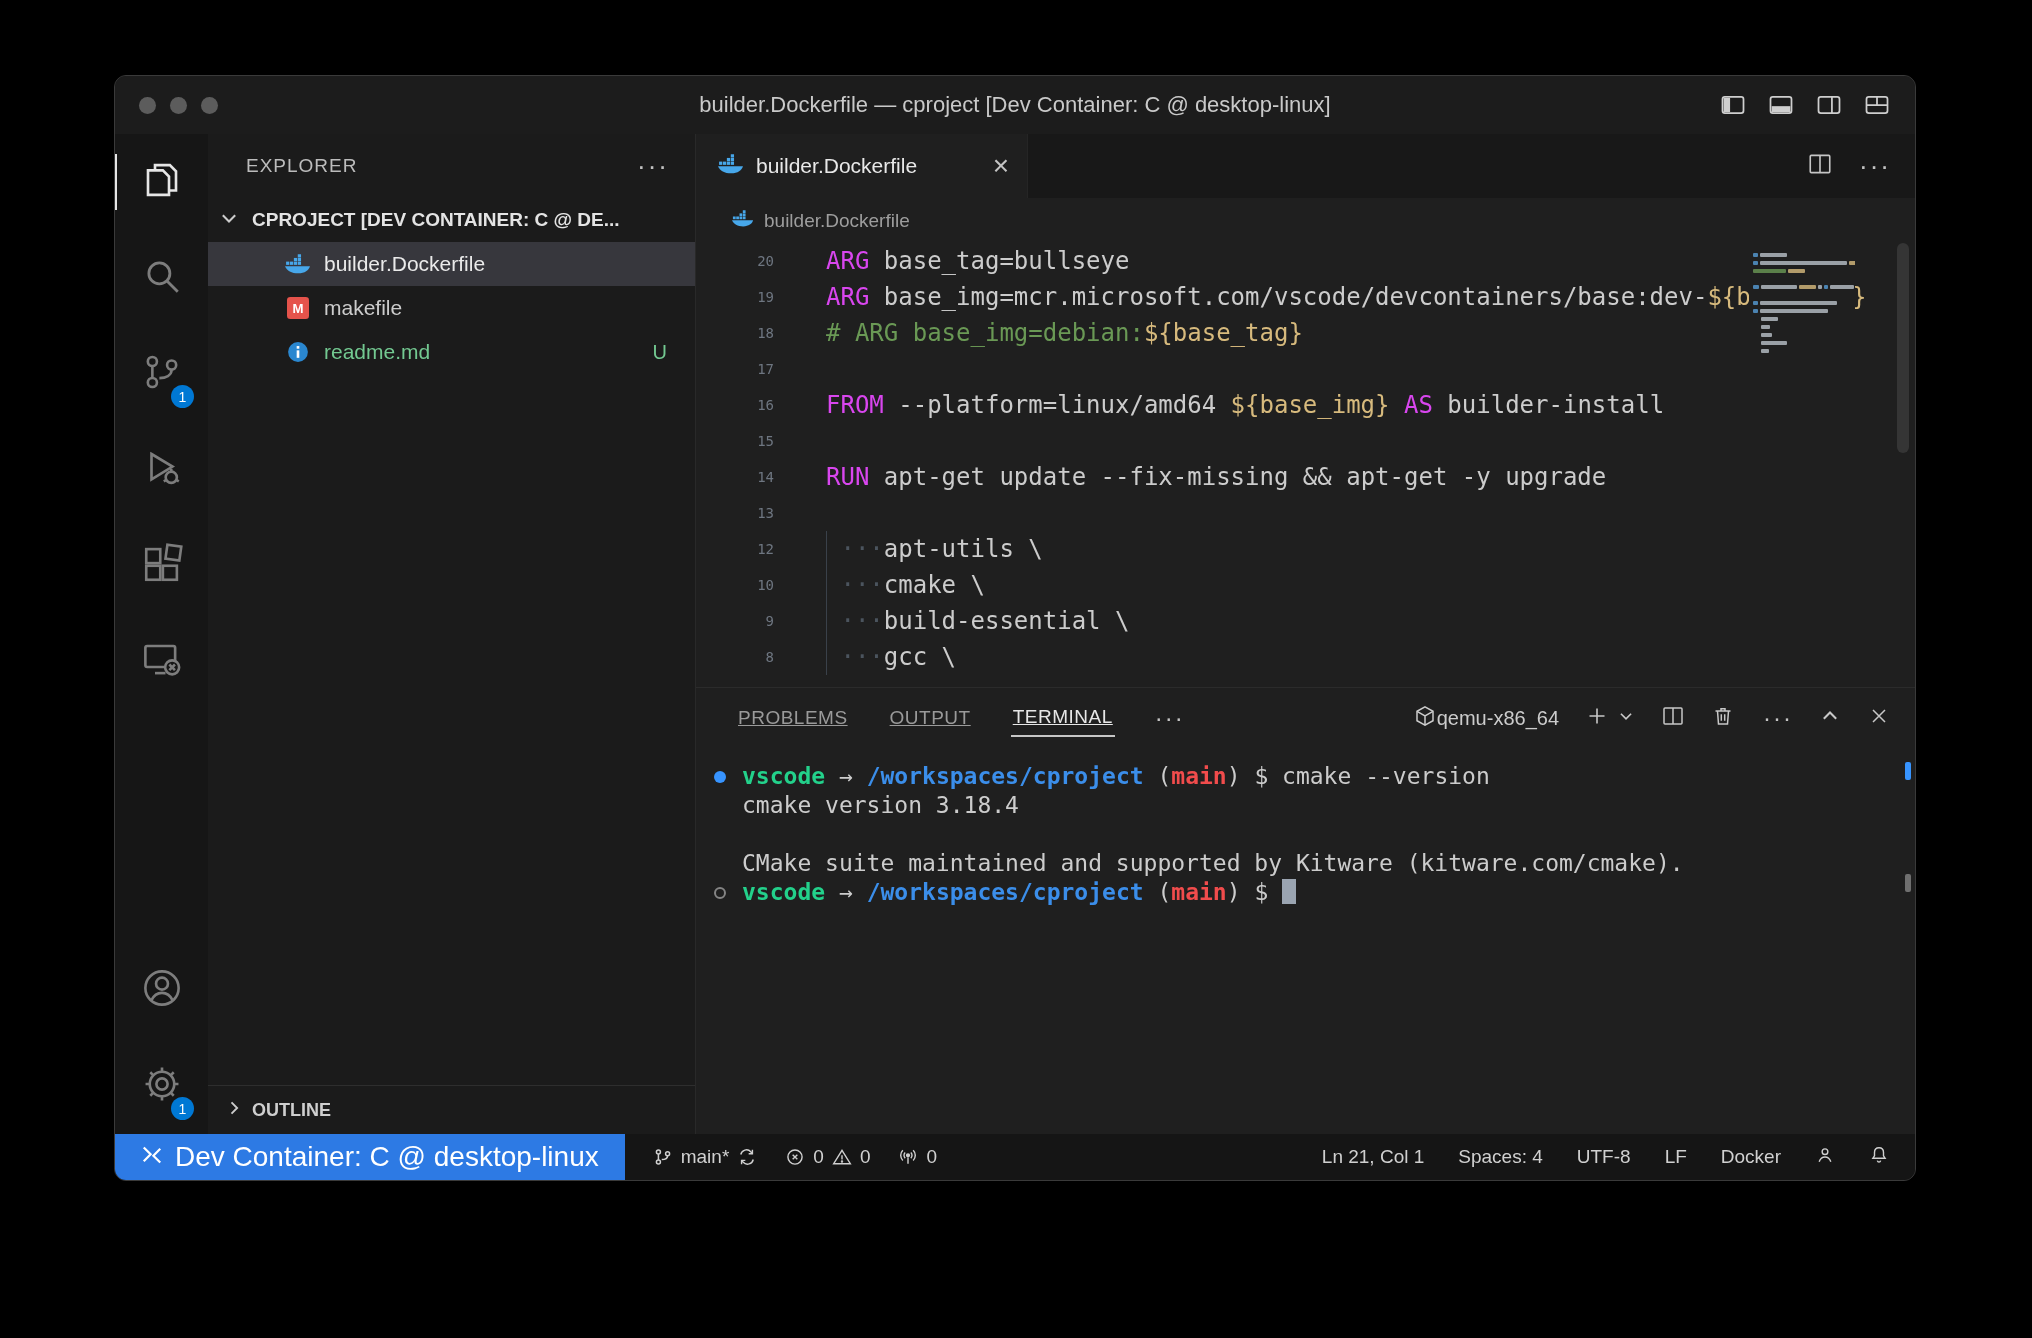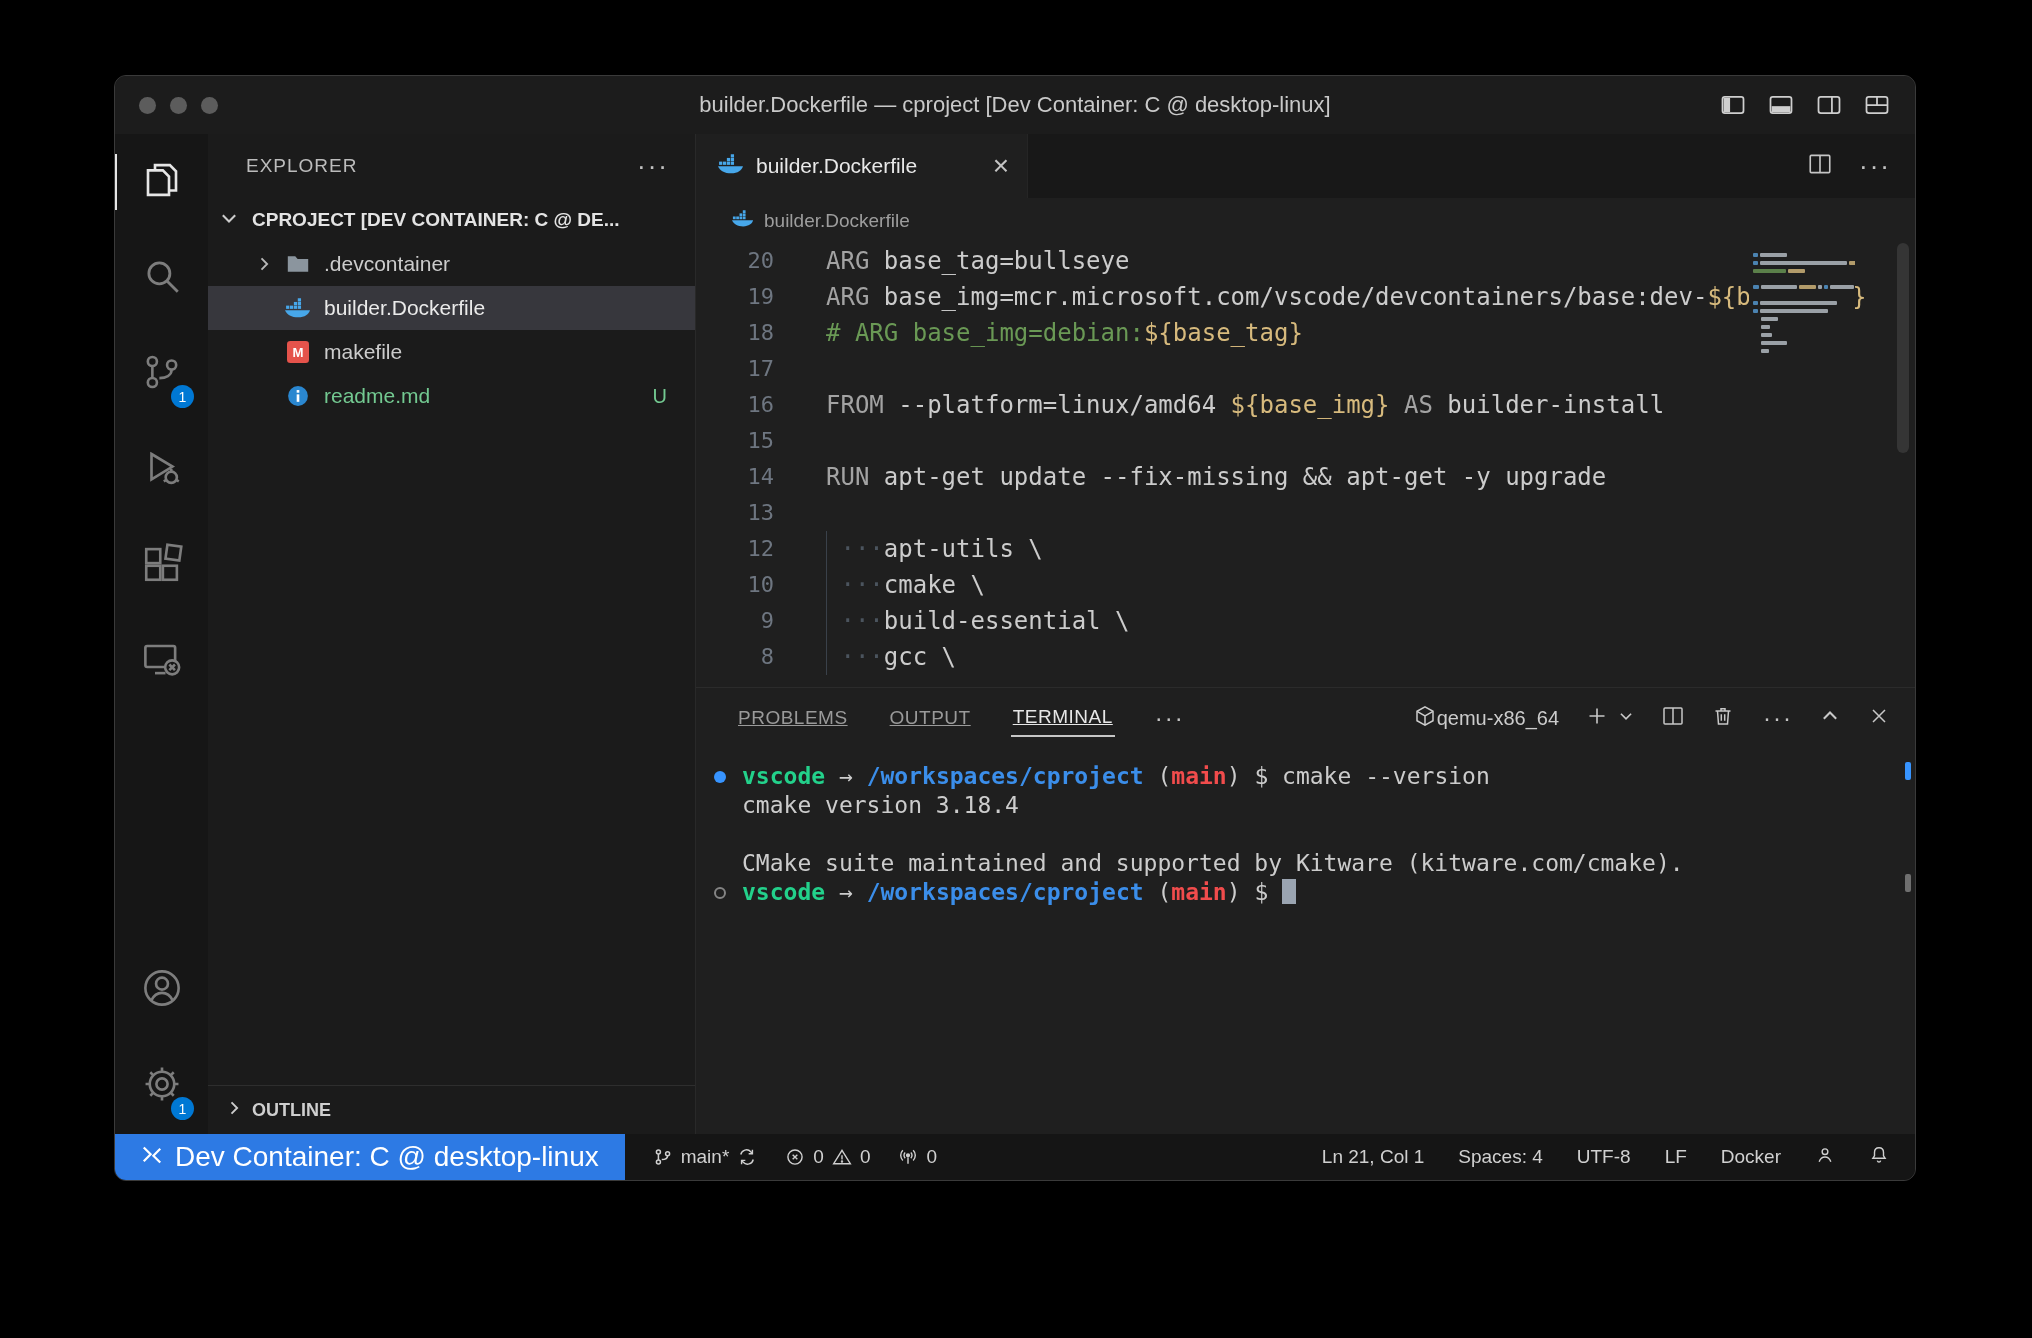--- a/index.html
+++ b/index.html
@@ -44,24 +44,24 @@
   
   .main{flex:1;display:flex;flex-direction:column;min-width:0;background:#1f1f1f;border-left:1px solid #292929;}
   .tabbar{height:64px;flex:0 0 auto;background:#181818;display:flex;align-items:stretch;}
   .tab{width:332px;background:#1f1f1f;display:flex;align-items:center;gap:12px;padding:0 18px 0 22px;
        color:#e8e8e8;font-size:21px;border-right:1px solid #252525;box-sizing:border-box;}
   .tab-close{margin-left:auto;color:#c4c4c4;font-size:28px;line-height:1;}
   .tab-actions{margin-left:auto;display:flex;align-items:center;gap:26px;color:#c5c5c5;padding-right:24px;}
   .breadcrumb{height:45px;flex:0 0 auto;display:flex;align-items:center;gap:10px;padding-left:36px;color:#9d9d9d;font-size:19px;}
   .code-area{flex:1;position:relative;overflow:hidden;font-family:"DejaVu Sans Mono",monospace;font-size:24px;}
   .code-line{display:flex;height:36px;line-height:36px;}
-  .ln{width:78px;flex:0 0 78px;text-align:right;color:#6e7681;font-size:22px;}
+  .ln{width:78px;flex:0 0 78px;text-align:right;color:#6e7681;font-size:14px;}
   .lc{padding-left:52px;position:relative;white-space:pre;color:#cccccc;}
   .lc.guide::before{content:"";position:absolute;left:52px;top:0;bottom:0;width:1px;background:#3a414a;}
-  .c-kw{color:#a3a3a3;} .c-pl{color:#cccccc;} .c-cm{color:#6a9955;} .c-var{color:#d7ba7d;} .c-ws{color:#4b545e;}
+  .c-kw{color:#d946ef;} .c-pl{color:#cccccc;} .c-cm{color:#6a9955;} .c-var{color:#d7ba7d;} .c-ws{color:#4b545e;}
   .minimap{position:absolute;top:0;right:60px;width:106px;height:446px;background:#1f1f1f;padding-top:10px;box-sizing:border-box;}
   .mm-line{display:flex;height:4px;margin-bottom:4px;gap:2px;overflow:hidden;padding-left:4px;}
   .mm-seg{height:4px;border-radius:1px;opacity:.8;flex:0 0 auto;}
   .vscroll{position:absolute;top:0;right:6px;width:12px;height:210px;background:rgba(130,130,130,.22);border-radius:6px;}
   
   .panel{height:446px;flex:0 0 auto;border-top:1px solid #2b2b2b;background:#1f1f1f;display:flex;flex-direction:column;position:relative;}
   .panel-header{height:60px;flex:0 0 auto;display:flex;align-items:center;padding:0 24px 0 40px;}
   .panel-tab{margin-right:38px;font-size:19px;letter-spacing:.5px;color:#9a9a9a;padding:7px 2px;text-decoration:underline;}
   .panel-tab.active{color:#e7e7e7;border-bottom:2px solid #c6c6c6;}
   .panel-kebab{color:#c5c5c5;font-size:24px;letter-spacing:2px;margin-left:2px;line-height:1;}
@@ -200,33 +200,20 @@
         <span>EXPLORER</span>
         <span class="kebab">···</span>
       </div>
       <div class="section-row">
         <span><svg width="22" height="22" viewBox="0 0 16 16" fill="none" stroke="#cccccc" stroke-width="1.5">
               <path d="M3.5 6L8 10.5 12.5 6"></path>
             </svg></span>
         <span>CPROJECT [DEV CONTAINER: C @ DE...</span>
       </div>
       <div class="tree">
-          <div class="tree-item">
-            <span class="tslot">
-              <svg width="20" height="20" viewBox="0 0 16 16" fill="none" stroke="#b8b8b8" stroke-width="1.5">
-                <path d="M6 3.5L10.5 8 6 12.5"></path>
-              </svg>
-            </span>
-            <span class="ticon">
-              <svg width="24" height="24" viewBox="0 0 20 20">
-                <path d="M1.5 3.5h6.2l2 2.3h8.8v10.7H1.5z" fill="#8b959e"></path>
-              </svg>
-            </span>
-            <span class="tlabel">.devcontainer</span>
-          </div>
           <div class="tree-item selected">
             <span class="tslot"></span>
             <span class="ticon">
               <svg width="26" height="20" viewBox="0 0 24 18">
                 <g fill="#47a7ea">
                   <rect x="1" y="6.8" width="3" height="3"></rect>
                   <rect x="4.6" y="6.8" width="3" height="3"></rect>
                   <rect x="8.2" y="6.8" width="3" height="3"></rect>
                   <rect x="11.8" y="6.8" width="3" height="3"></rect>
                   <rect x="8.2" y="3.4" width="3" height="3"></rect>

